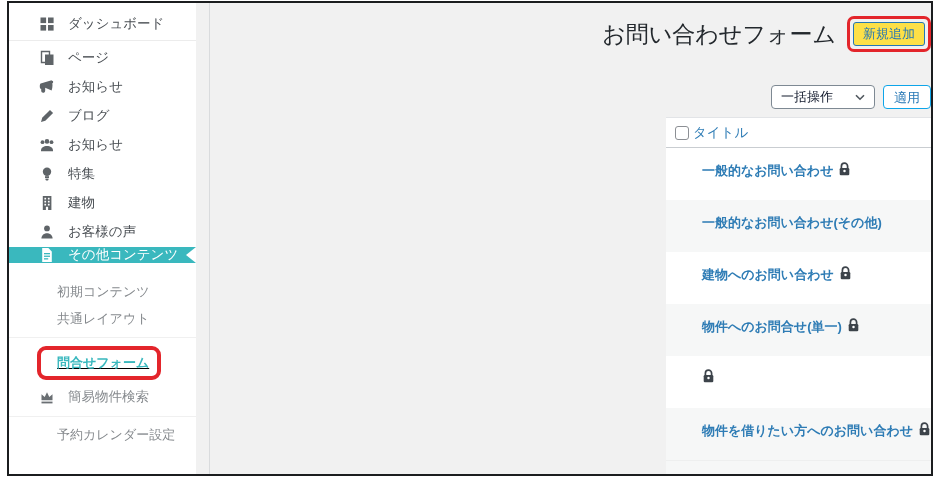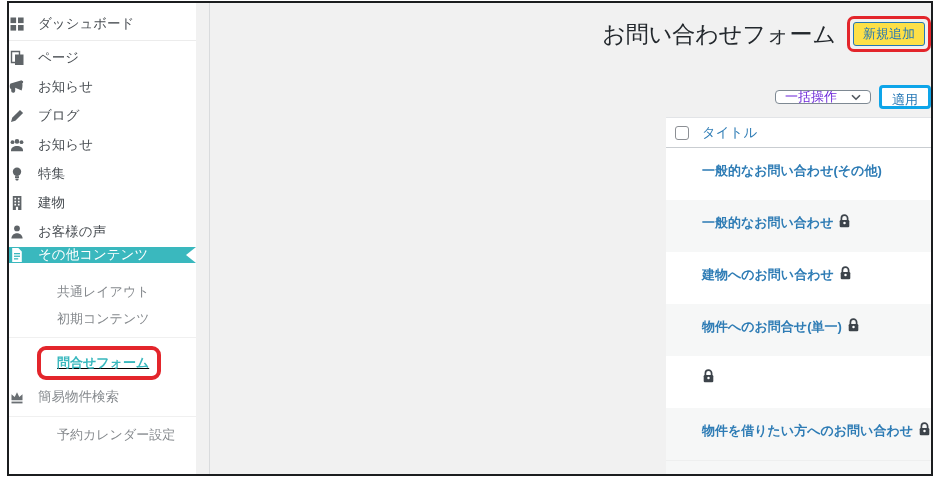--- a/index.html
+++ b/index.html
@@ -4,21 +4,21 @@
 <style>
   * { box-sizing: border-box; margin: 0; padding: 0; }
   html,body { width: 941px; height: 480px; background: #fff;
     font-family: "Liberation Sans", "DejaVu Sans", sans-serif; }
 
   .frame { margin: 1px 8px 4px 7px; width: 926px; height: 475px;
     border: 2px solid #1b1d1f; background: #fff; display: flex; overflow: hidden; }
 
   
   .sidebar { width: 187px; flex: 0 0 187px; background: #fff; padding-top: 6px; overflow: hidden; }
-  .nav-item { height: 29px; display: flex; align-items: center; padding-left: 0;
+  .nav-item { height: 29px; display: flex; align-items: center; padding-left: 30px;
     gap: 13px; color: #4a4f54; font-size: 13.5px; cursor: pointer; position: relative; }
   .nav-item .icon { width: 16px; height: 16px; color: #5f6468; flex: 0 0 16px; }
   .icon svg { display: block; }
   .nav-sep { height: 1px; background: #ececec; margin: 2px 0; }
   .nav-item.active { background: #3ab8be; color: #fff; height: 16px; margin-top: 1px; }
   .nav-item.active .icon { color: #fff; }
   .nav-item.active::after { content: ""; position: absolute; right: 0; top: 50%;
     margin-top: -8px; width: 0; height: 0;
     border-top: 8px solid transparent; border-bottom: 8px solid transparent;
     border-right: 10px solid #fff; }
@@ -36,29 +36,29 @@
   .content { flex: 1; background: #f1f1f1; border-left: 1px solid #d9dbdd;
     display: flex; flex-direction: column; overflow: hidden; align-items: flex-end; }
 
   .page-header { display: flex; align-items: center; padding: 13px 0 0 5px; }
   .page-title { font-size: 23px; font-weight: 400; color: #23282d; line-height: 30px; }
   .redbox-btn { margin-left: 11px; border: 3px solid #e3252b; border-radius: 7px; padding: 3px; }
   .add-new { display: inline-block; background: #fde047; border: 1px solid #2577b5; border-radius: 3px;
     color: #2577b5; font-size: 13px; padding: 4px 9px; line-height: 1.1; cursor: pointer; }
 
   .bulk-bar { display: flex; align-items: center; gap: 8px; margin: 33px 0 0 2px; }
-  .bulk-select { display: flex; align-items: center; gap: 14px; background: #fff;
+  .bulk-select { display: flex; align-items: center; gap: 22px; background: #fff;
     border: 1px solid #7e8993; border-radius: 4px; padding: 3px 9px; font-size: 13px;
-    color: #6d28d9; height: 14px; cursor: pointer; }
-  .apply-btn { background: #fff; border: 3px solid #0ea5e9; border-radius: 4px;
+    color: #0f172a; height: 24px; cursor: pointer; }
+  .apply-btn { background: #fff; border: 1px solid #0ea5e9; border-radius: 4px;
     color: #2577b5; font-size: 13px; padding: 3px 10px; height: 24px; cursor: pointer; }
 
   .list-table { margin-top: 8px; background: #fff; border-top: 1px solid #e2e4e7;
     flex: 1; display: flex; flex-direction: column; }
-  .thead { height: 30px; display: flex; align-items: center; gap: 13px;
+  .thead { height: 30px; display: flex; align-items: center; gap: 4px;
     padding-left: 9px; background: #fff; border-bottom: 1px solid #c9cdd1; }
   .cb { width: 14px; height: 14px; border: 1px solid #8c8f94; border-radius: 3px;
     background: #fff; cursor: pointer; }
   .col-title { color: #2e7cb5; font-size: 13.5px; cursor: pointer; }
   .row { height: 52px; padding: 13px 0 0 36px; }
   .row:nth-child(even) { background: #f6f7f7; }   
   .row:nth-child(odd) { background: #fff; }
   .tbody { display: flex; flex-direction: column; }
   .row-link { color: #2e7cb5; font-size: 13px; font-weight: bold; cursor: pointer;
     display: inline-flex; align-items: center; gap: 5px; }
@@ -174,24 +174,24 @@
               <rect x="5" y="8.6" width="6" height="1.3"></rect>
               <rect x="5" y="11.2" width="4.2" height="1.3"></rect>
             </g>
           </svg>
       </span>
       <span>その他コンテンツ</span>
     </div>
 
     <div class="submenu">
       <div class="sub-item">
+        <span>初期コンテンツ</span>
+      </div>
+      <div class="sub-item">
         <span>共通レイアウト</span>
-      </div>
-      <div class="sub-item">
-        <span>初期コンテンツ</span>
       </div>
       <div class="sub-sep"></div>
       <div class="redbox-menu">
         <div class="sub-active">問合せフォーム</div>
       </div>
       <div class="nav-item small-gap">
         <span class="icon">
           <svg viewBox="0 0 16 16" width="16" height="16" fill="#6a6f73">
               <path d="M2.5 11.3V5.2l3.2 2.7L8 3.2l2.3 4.7 3.2-2.7v6.1z"></path>
               <rect x="2.5" y="12.6" width="11" height="1.8"></rect>
@@ -231,33 +231,33 @@
 
     <div class="list-table">
       <div class="thead">
         <span class="cb"></span>
         <span class="col-title">タイトル</span>
       </div>
       <div class="tbody">
 
         <div class="row">
           <span class="row-link">
+            <span>一般的なお問い合わせ</span>
+            <span class="lock"><svg width="13" height="14" viewBox="0 0 13 14">
+                  <path d="M3.4 6V4.3a3.1 3.1 0 016.2 0V6" fill="none" stroke="#3c434a" stroke-width="1.7"></path>
+                  <rect x="1.7" y="6" width="9.6" height="7.2" rx="1.2" fill="#3c434a"></rect>
+                  <circle cx="6.5" cy="9.1" r="1.25" fill="#fff"></circle>
+                </svg></span>
+          </span>
+        </div>
+
+        <div class="row">
+          <span class="row-link">
             <span>一般的なお問い合わせ(その他)</span>
 
-          </span>
-        </div>
-
-        <div class="row">
-          <span class="row-link">
-            <span>一般的なお問い合わせ</span>
-            <span class="lock"><svg width="13" height="14" viewBox="0 0 13 14">
-                  <path d="M3.4 6V4.3a3.1 3.1 0 016.2 0V6" fill="none" stroke="#3c434a" stroke-width="1.7"></path>
-                  <rect x="1.7" y="6" width="9.6" height="7.2" rx="1.2" fill="#3c434a"></rect>
-                  <circle cx="6.5" cy="9.1" r="1.25" fill="#fff"></circle>
-                </svg></span>
           </span>
         </div>
 
         <div class="row">
           <span class="row-link">
             <span>建物へのお問い合わせ</span>
             <span class="lock"><svg width="13" height="14" viewBox="0 0 13 14">
                   <path d="M3.4 6V4.3a3.1 3.1 0 016.2 0V6" fill="none" stroke="#3c434a" stroke-width="1.7"></path>
                   <rect x="1.7" y="6" width="9.6" height="7.2" rx="1.2" fill="#3c434a"></rect>
                   <circle cx="6.5" cy="9.1" r="1.25" fill="#fff"></circle>

